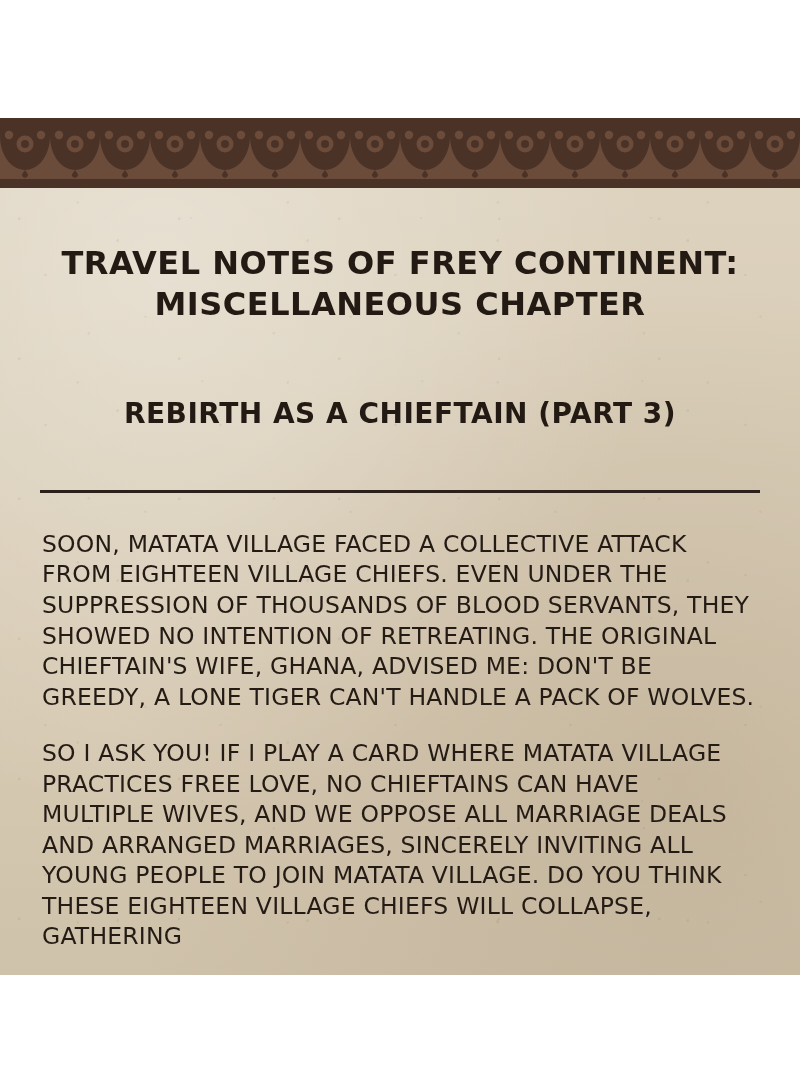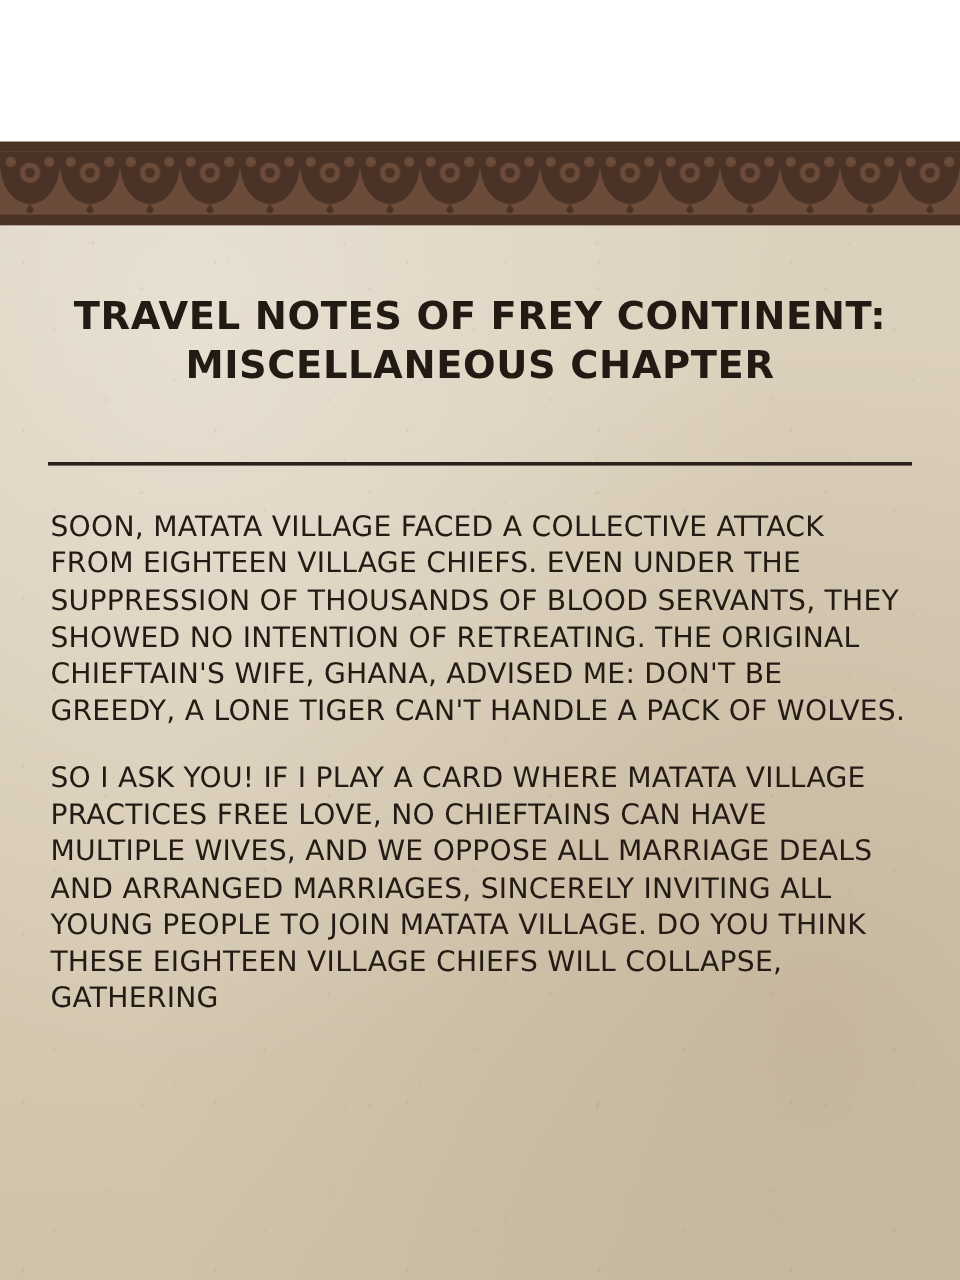--- a/index.html
+++ b/index.html
@@ -61,21 +61,21 @@
     width: 800px;
     height: 53px;
   }
 
   
   .sheet {
     position: absolute;
     top: 188px;
     left: 0;
     width: 800px;
-    height: 879px;
+    height: 787px;
     background:
       radial-gradient(ellipse at 20% 10%, rgba(255,255,255,0.32), rgba(255,255,255,0) 55%),
       radial-gradient(ellipse at 85% 75%, rgba(120,90,60,0.16), rgba(255,255,255,0) 60%),
       linear-gradient(180deg, #ddd2be 0%, #d9cdb7 35%, #d6c9b2 70%, #cfc2ab 100%);
     overflow: hidden;
   }
   .sheet::after {
     
     content: "";
     position: absolute;
@@ -172,20 +172,21 @@
       <rect x="0" y="0" width="800" height="53" fill="url(#laceUnit)"></rect>
     </svg>
     <div class="band-bottom-line"></div>
   </div>
 
   <div class="sheet">
     <div class="content">
 
       <div class="title-block">
         <div class="main-title">TRAVEL NOTES OF FREY CONTINENT: MISCELLANEOUS CHAPTER</div>
+        <div class="subtitle">REBIRTH AS A CHIEFTAIN (PART 3)</div>
       </div>
 
       <div class="divider"></div>
 
       <div class="body-text">
         <p class="para">SOON, MATATA VILLAGE FACED A COLLECTIVE ATTACK FROM EIGHTEEN VILLAGE CHIEFS. EVEN UNDER THE SUPPRESSION OF THOUSANDS OF BLOOD SERVANTS, THEY SHOWED NO INTENTION OF RETREATING. THE ORIGINAL CHIEFTAIN'S WIFE, GHANA, ADVISED ME: DON'T BE GREEDY, A LONE TIGER CAN'T HANDLE A PACK OF WOLVES.</p>
         <p class="para">SO I ASK YOU! IF I PLAY A CARD WHERE MATATA VILLAGE PRACTICES FREE LOVE, NO CHIEFTAINS CAN HAVE MULTIPLE WIVES, AND WE OPPOSE ALL MARRIAGE DEALS AND ARRANGED MARRIAGES, SINCERELY INVITING ALL YOUNG PEOPLE TO JOIN MATATA VILLAGE. DO YOU THINK THESE EIGHTEEN VILLAGE CHIEFS WILL COLLAPSE, GATHERING</p>
       </div>
 
     </div>

